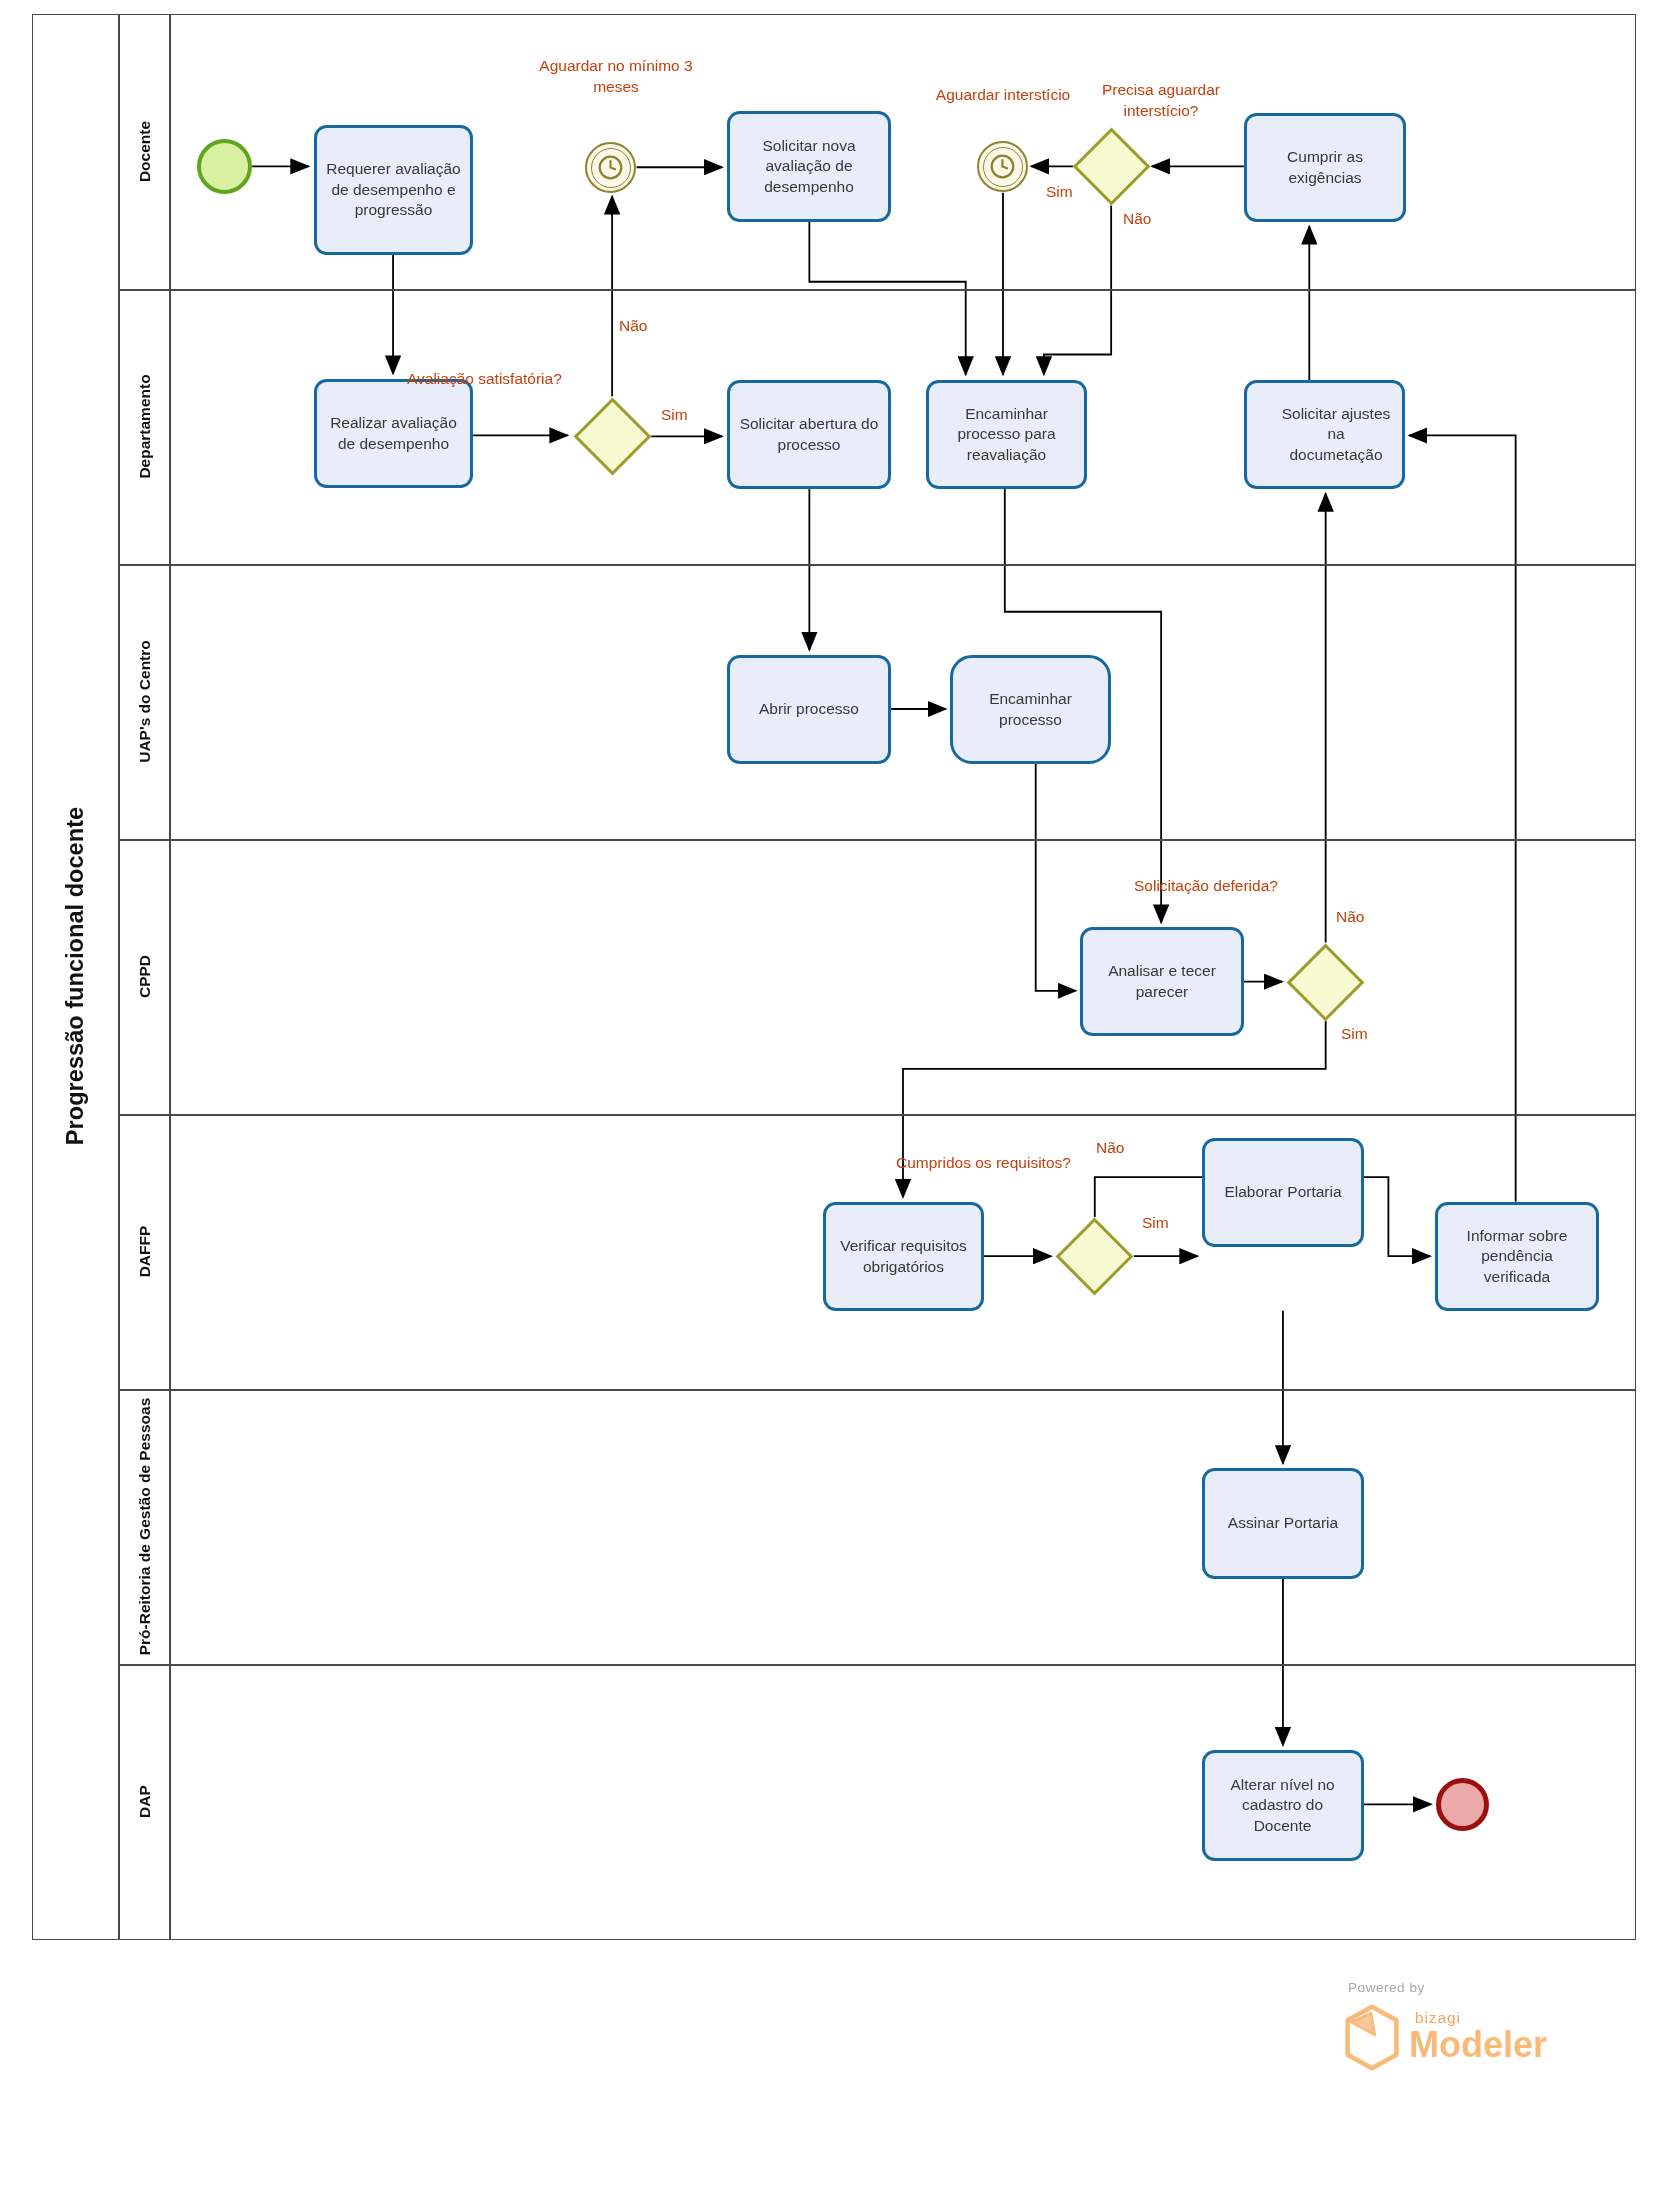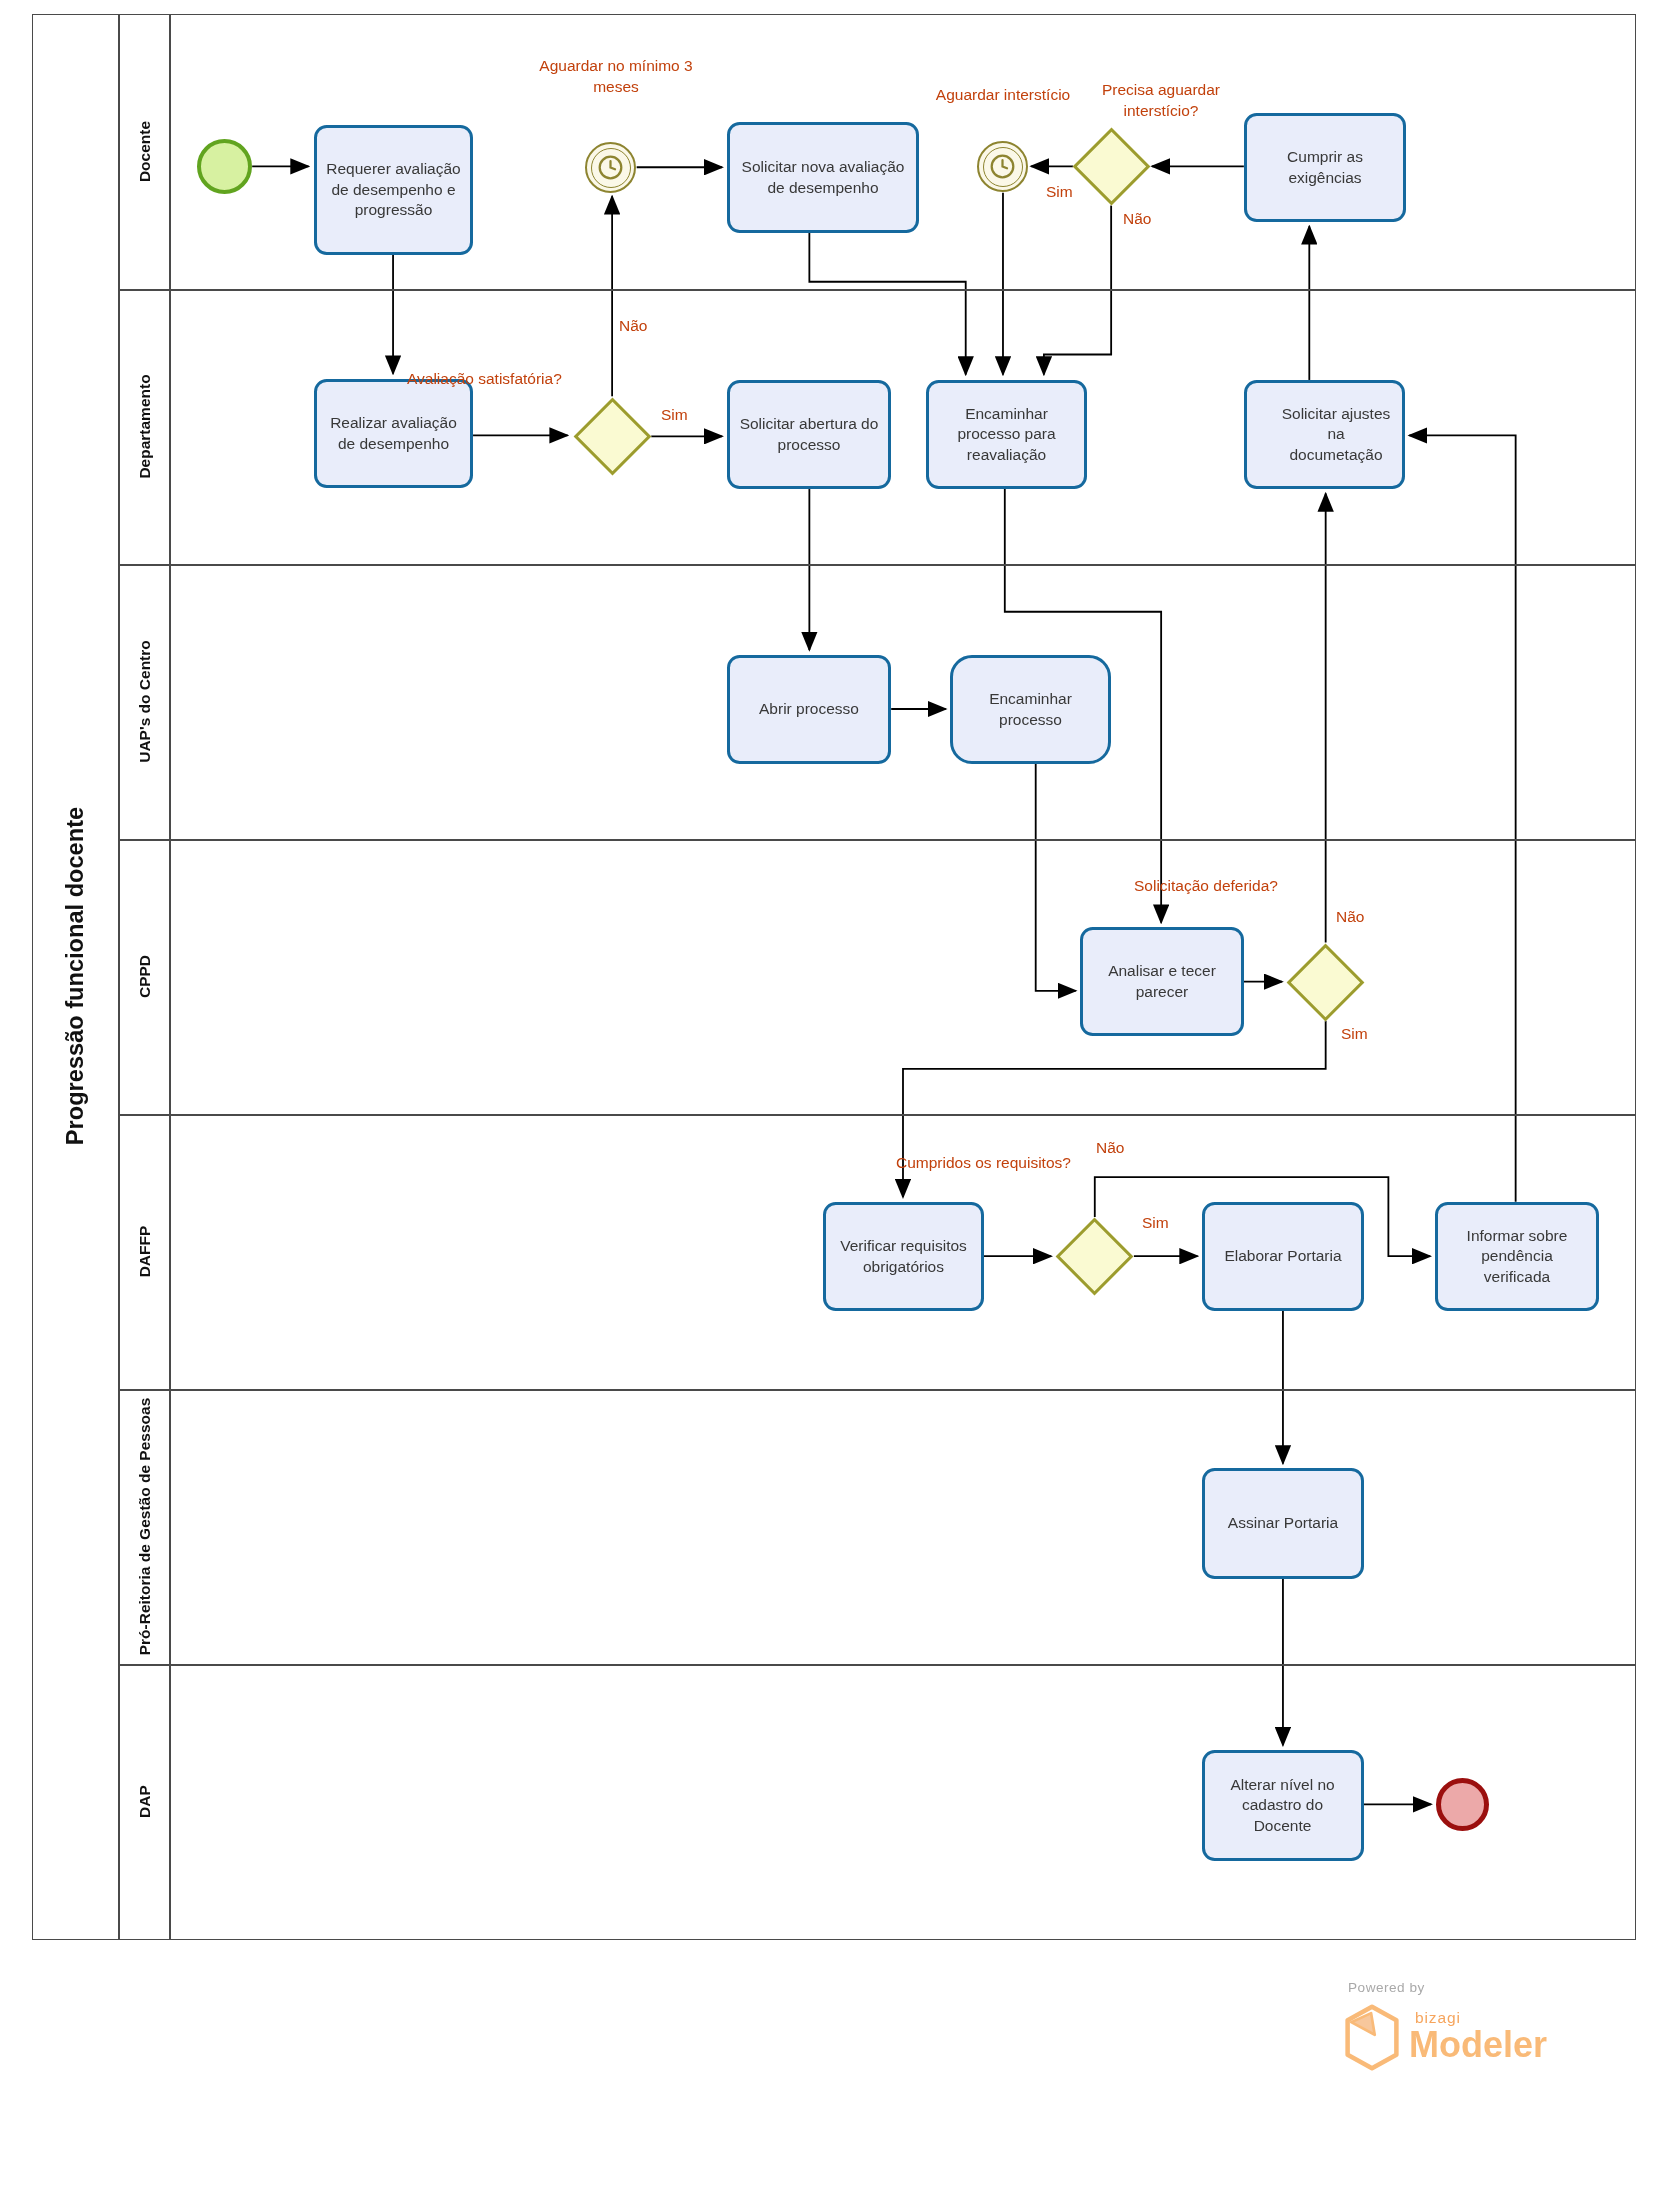--- a/index.html
+++ b/index.html
@@ -128,31 +128,31 @@
   </div>
 
   <div class="event-end" style="left:1436px;top:1778px;"></div>
 
   <div class="gateway" style="left:585px;top:409px;"></div>
   <div class="gateway" style="left:1084px;top:139px;"></div>
   <div class="gateway" style="left:1298px;top:955px;"></div>
   <div class="gateway" style="left:1067px;top:1229px;"></div>
 
   <div class="task" style="left:314px;top:125px;width:159px;height:130px;">Requerer avaliação de desempenho e progressão</div>
-  <div class="task" style="left:727px;top:122px;width:192px;height:111px;">Solicitar nova avaliação de desempenho</div>
+  <div class="task" style="left:727px;top:111px;width:164px;height:111px;">Solicitar nova avaliação de desempenho</div>
   <div class="task" style="left:1244px;top:113px;width:162px;height:109px;">Cumprir as exigências</div>
   <div class="task" style="left:314px;top:379px;width:159px;height:109px;">Realizar avaliação de desempenho</div>
   <div class="task" style="left:727px;top:380px;width:164px;height:109px;text-align:center;">Solicitar abertura do processo</div>
   <div class="task" style="left:926px;top:380px;width:161px;height:109px;">Encaminhar processo para reavaliação</div>
   <div class="task" style="left:1244px;top:380px;width:161px;height:109px;padding-left:32px;">Solicitar ajustes na documetação</div>
   <div class="task" style="left:727px;top:655px;width:164px;height:109px;">Abrir processo</div>
   <div class="task" style="left:950px;top:655px;width:161px;height:109px;border-radius:22px;">Encaminhar processo</div>
   <div class="task" style="left:1080px;top:927px;width:164px;height:109px;">Analisar e tecer parecer</div>
   <div class="task" style="left:823px;top:1202px;width:161px;height:109px;">Verificar requisitos obrigatórios</div>
-  <div class="task" style="left:1202px;top:1202px;width:162px;height:109px;">Elaborar Portaria</div>
+  <div class="task" style="left:1202px;top:1138px;width:162px;height:109px;">Elaborar Portaria</div>
   <div class="task" style="left:1435px;top:1202px;width:164px;height:109px;">Informar sobre pendência verificada</div>
   <div class="task" style="left:1202px;top:1468px;width:162px;height:111px;">Assinar Portaria</div>
   <div class="task" style="left:1202px;top:1750px;width:162px;height:111px;padding-left:8px;">Alterar nível no cadastro do Docente</div>
 
   <div class="anno center" style="left:525px;top:56px;width:182px;">Aguardar no mínimo 3 meses</div>
   <div class="anno center" style="left:912px;top:85px;width:182px;">Aguardar interstício</div>
   <div class="anno center" style="left:1070px;top:80px;width:182px;">Precisa aguardar interstício?</div>
   <div class="anno right" style="left:407px;top:369px;width:182px;">Avaliação satisfatória?</div>
   <div class="anno right" style="left:1134px;top:876px;width:182px;">Solicitação deferida?</div>
   <div class="anno right" style="left:896px;top:1153px;width:182px;">Cumpridos os requisitos?</div>

